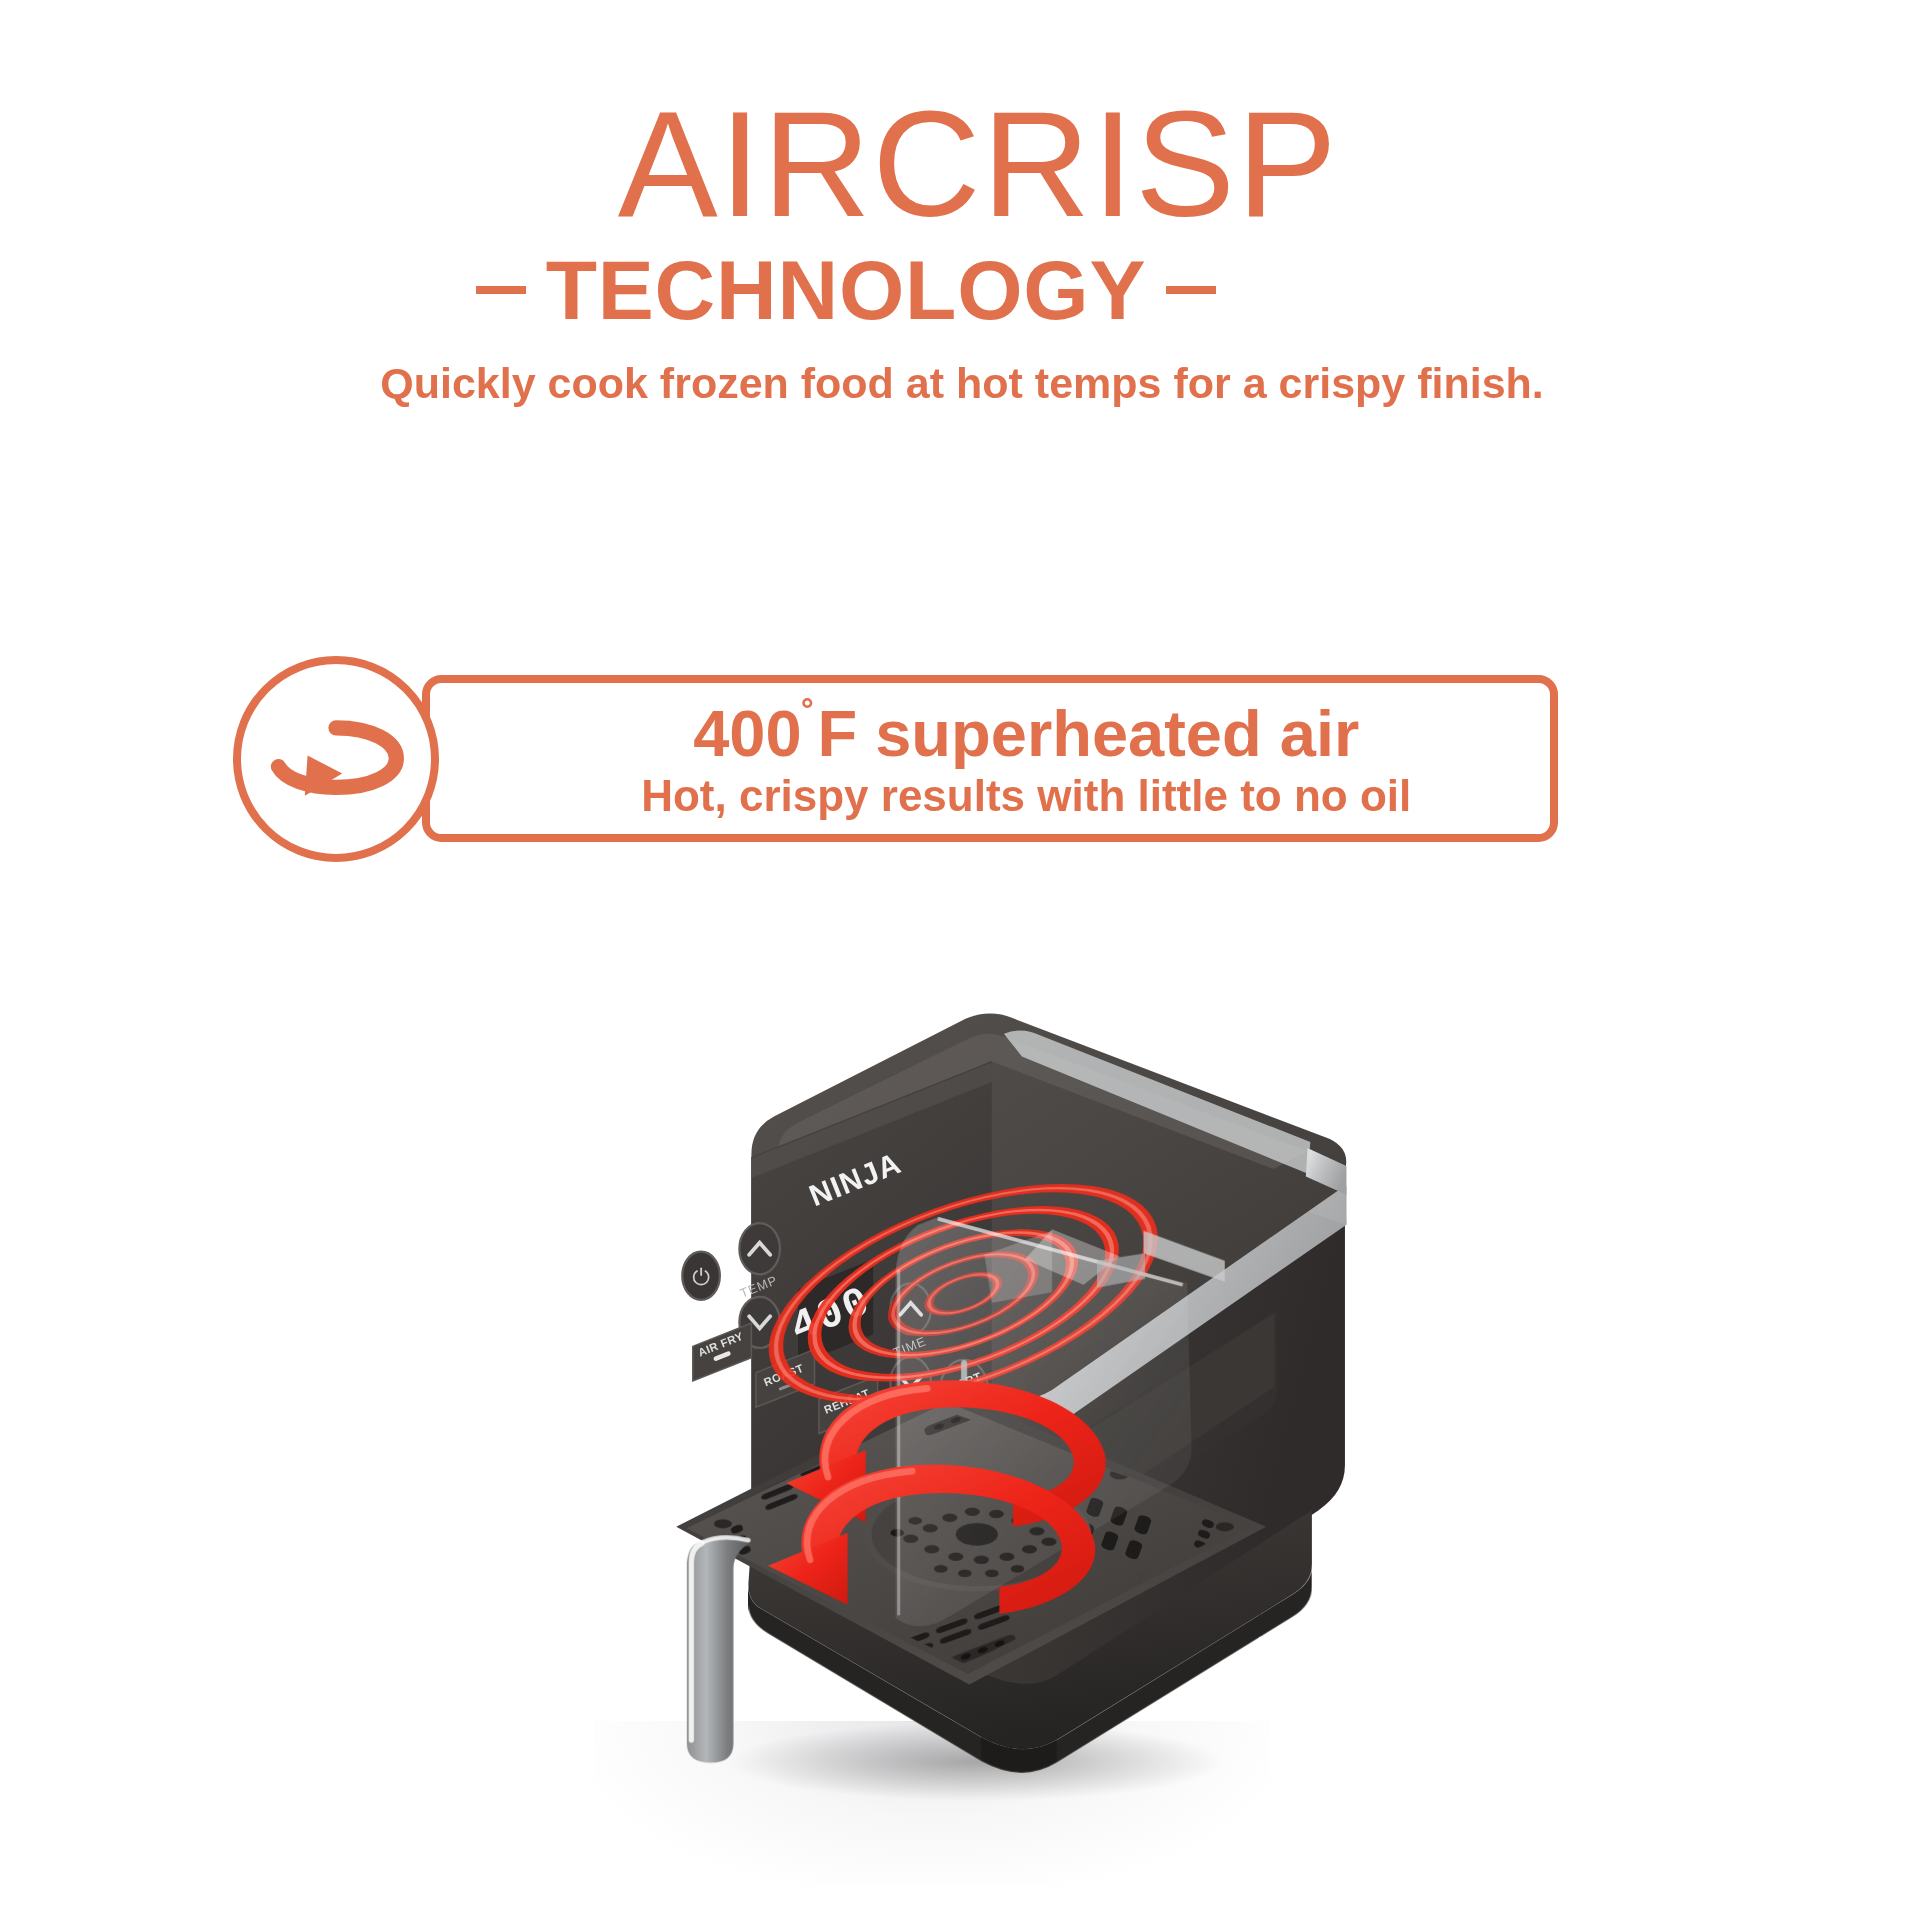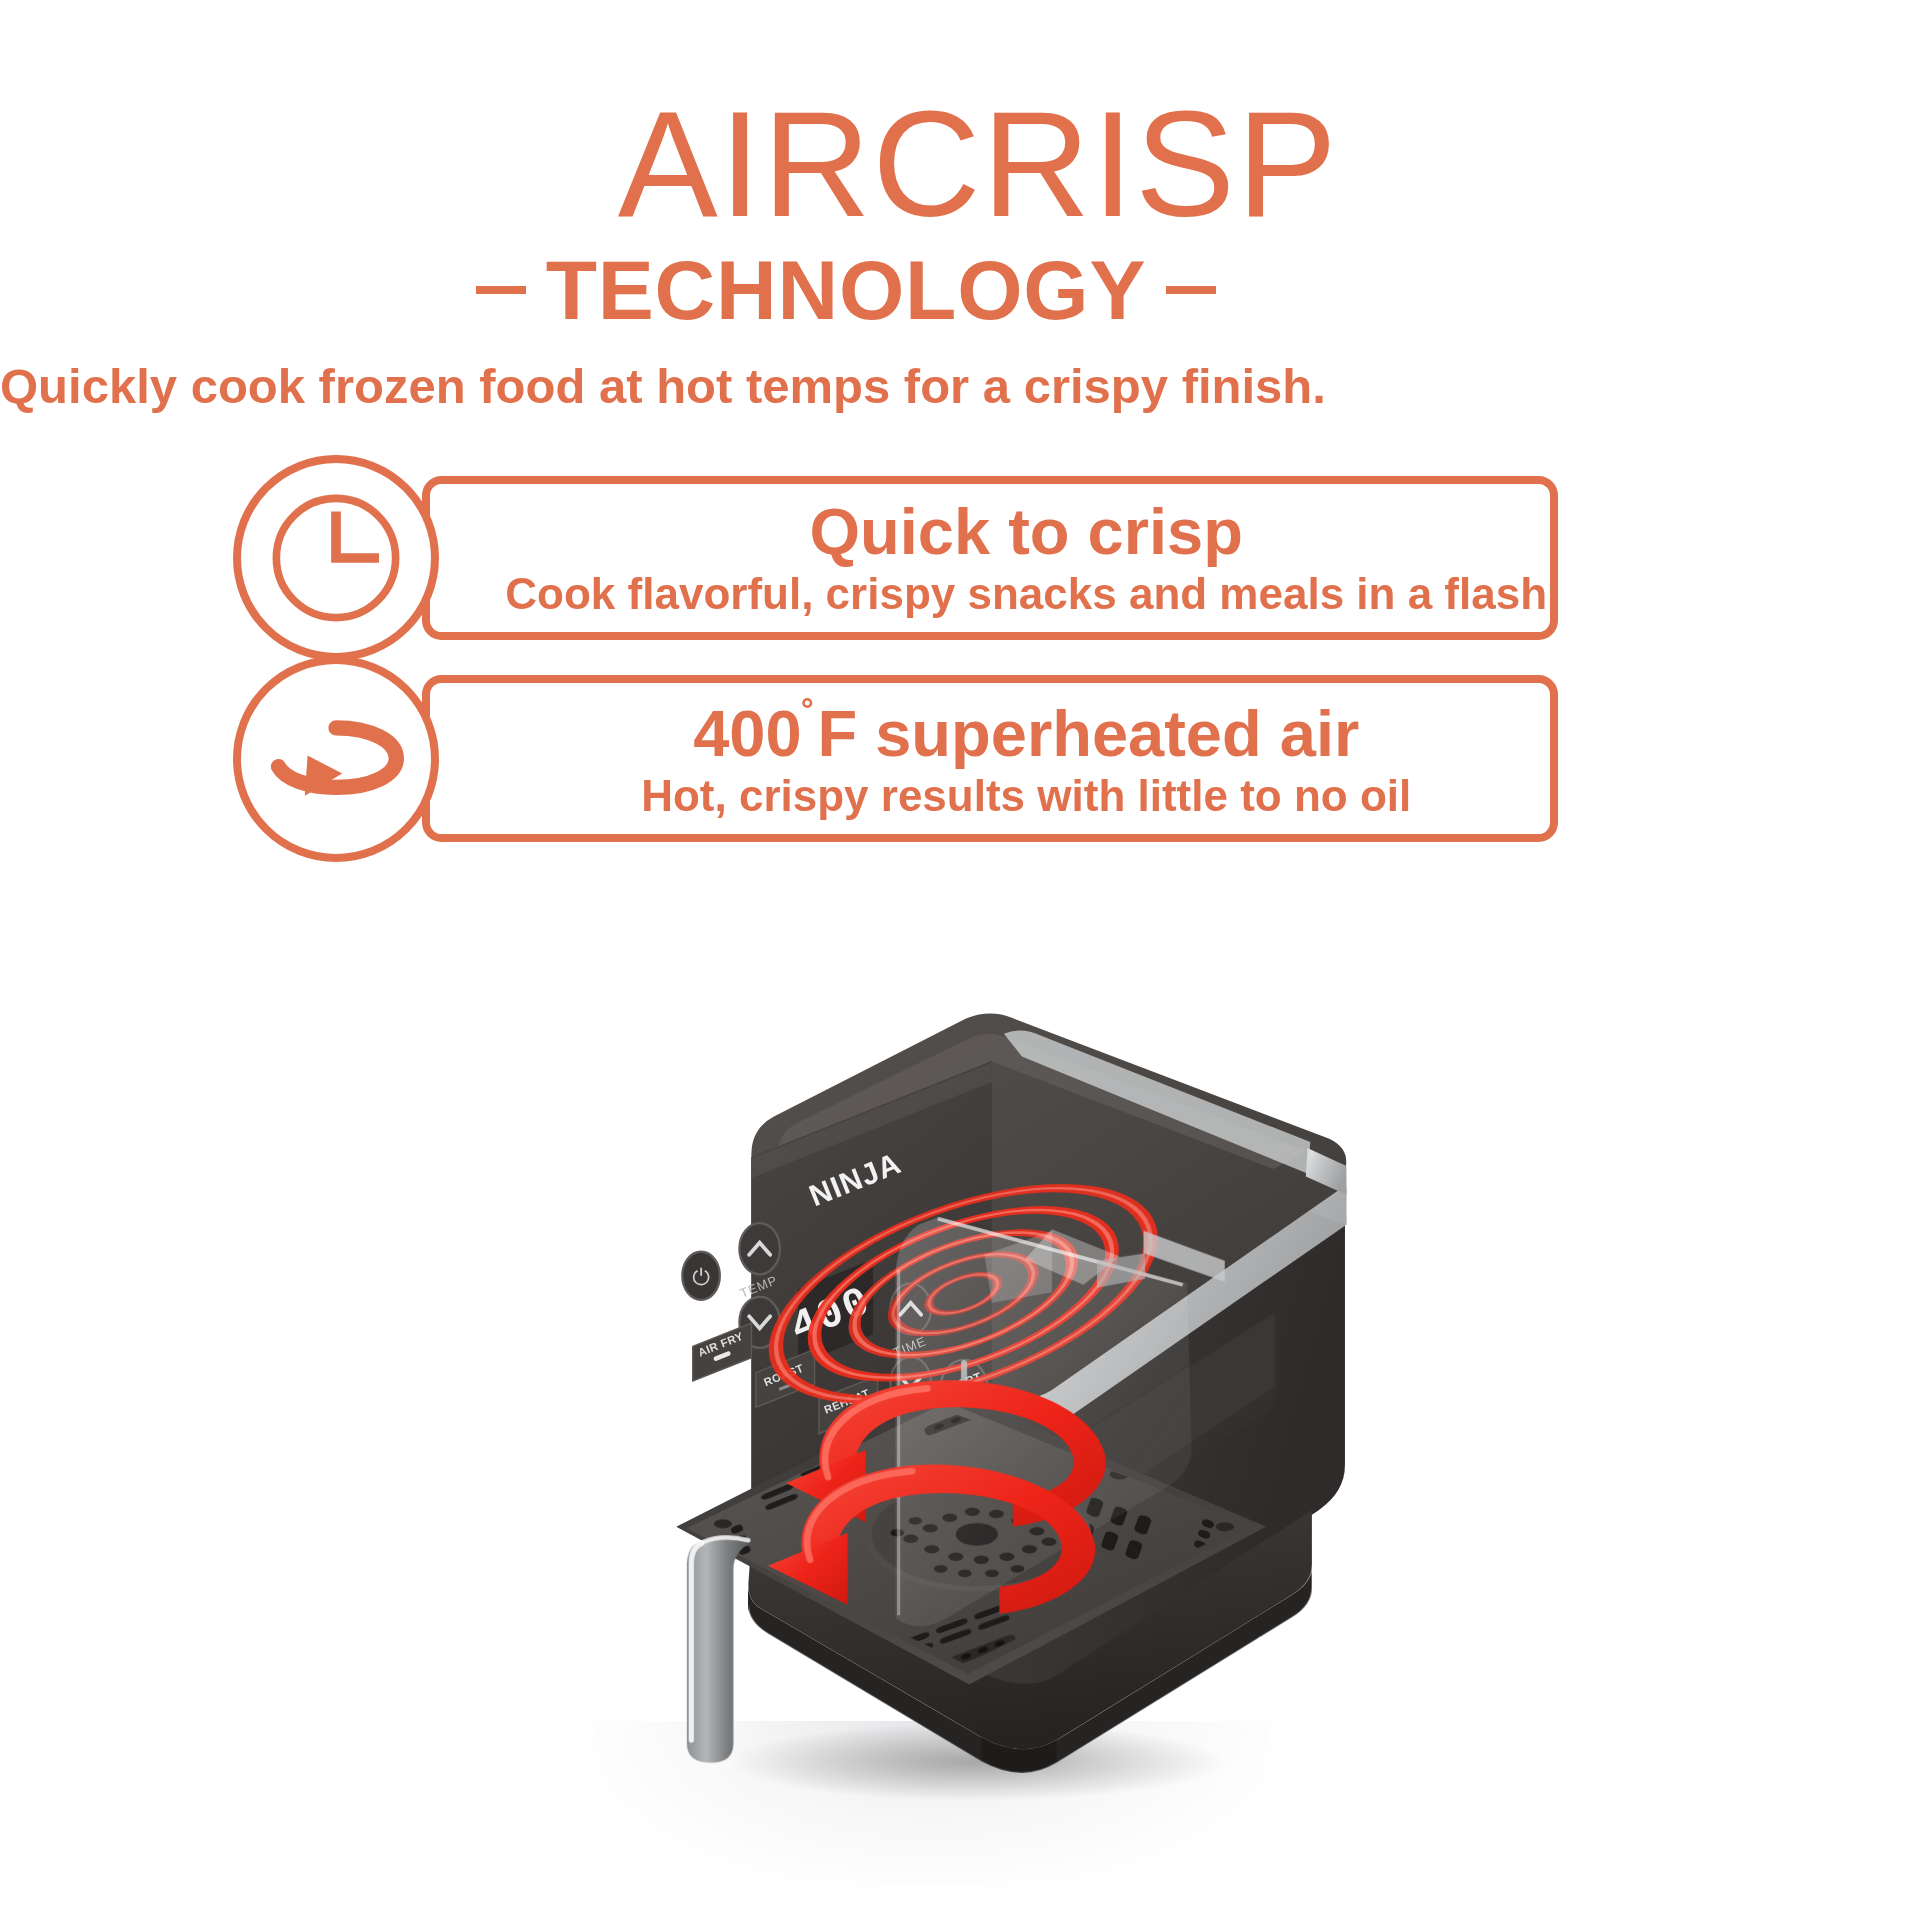--- a/index.html
+++ b/index.html
@@ -31,21 +31,22 @@
     white-space: nowrap;
   }
   .techline .dash {
     display: inline-block; vertical-align: 0.30em;
     width: 50px; height: 8.3px; background: #e0714c;
   }
   .techline .dash.left { margin-right: 19.5px; }
   .techline .dash.right { margin-left: 19.5px; }
   .subtitle {
     position: absolute; left: 0; top: 362px; width: 1924px;
-    font-size: 49px; line-height: 1;
+    text-align: center;
+    font-size: 43px; line-height: 1;
     font-weight: 700;
     color: #e0714c;
   }
 
   
   .feature {
     position: absolute;
     left: 422px; width: 1136px;
     border: 8.3px solid #e0714c;
     border-radius: 19.5px;
@@ -108,32 +109,20 @@
 <div id="stage">
 
   <div class="headline">AIRCRISP</div>
 
   <div class="techline">
     <span class="dash left"></span><span>TECHNOLOGY</span><span class="dash right"></span>
   </div>
 
   <div class="subtitle">Quickly cook frozen food at hot temps for a crispy finish.</div>
 
-  <div class="feature" id="feature-0">
-    <div class="badge">
-      <svg viewBox="0 0 274 274" xmlns="http://www.w3.org/2000/svg">
-        <circle cx="137" cy="137" r="86" fill="none" stroke="#e0714c" stroke-width="11"></circle>
-        <path d="M137 70 L137 137 L199 137" fill="none" stroke="#e0714c" stroke-width="14" stroke-linecap="butt" stroke-linejoin="miter"></path>
-      </svg>
-    </div>
-    <div class="txtwrap">
-      <div class="f-title">Quick to crisp</div>
-      <div class="f-sub">Cook flavorful, crispy snacks and meals in a flash</div>
-    </div>
-  </div>
 
   <div class="feature" id="feature-1">
     <div class="badge">
       <svg viewBox="0 0 274 274" xmlns="http://www.w3.org/2000/svg">
 
         <path d="M137 92
                  C 189 92 224 112 224 136
                  C 224 160 189 178 137 178
                  C 96 178 64 166 54 148" fill="none" stroke="#e0714c" stroke-width="22" stroke-linecap="round"></path>
 

